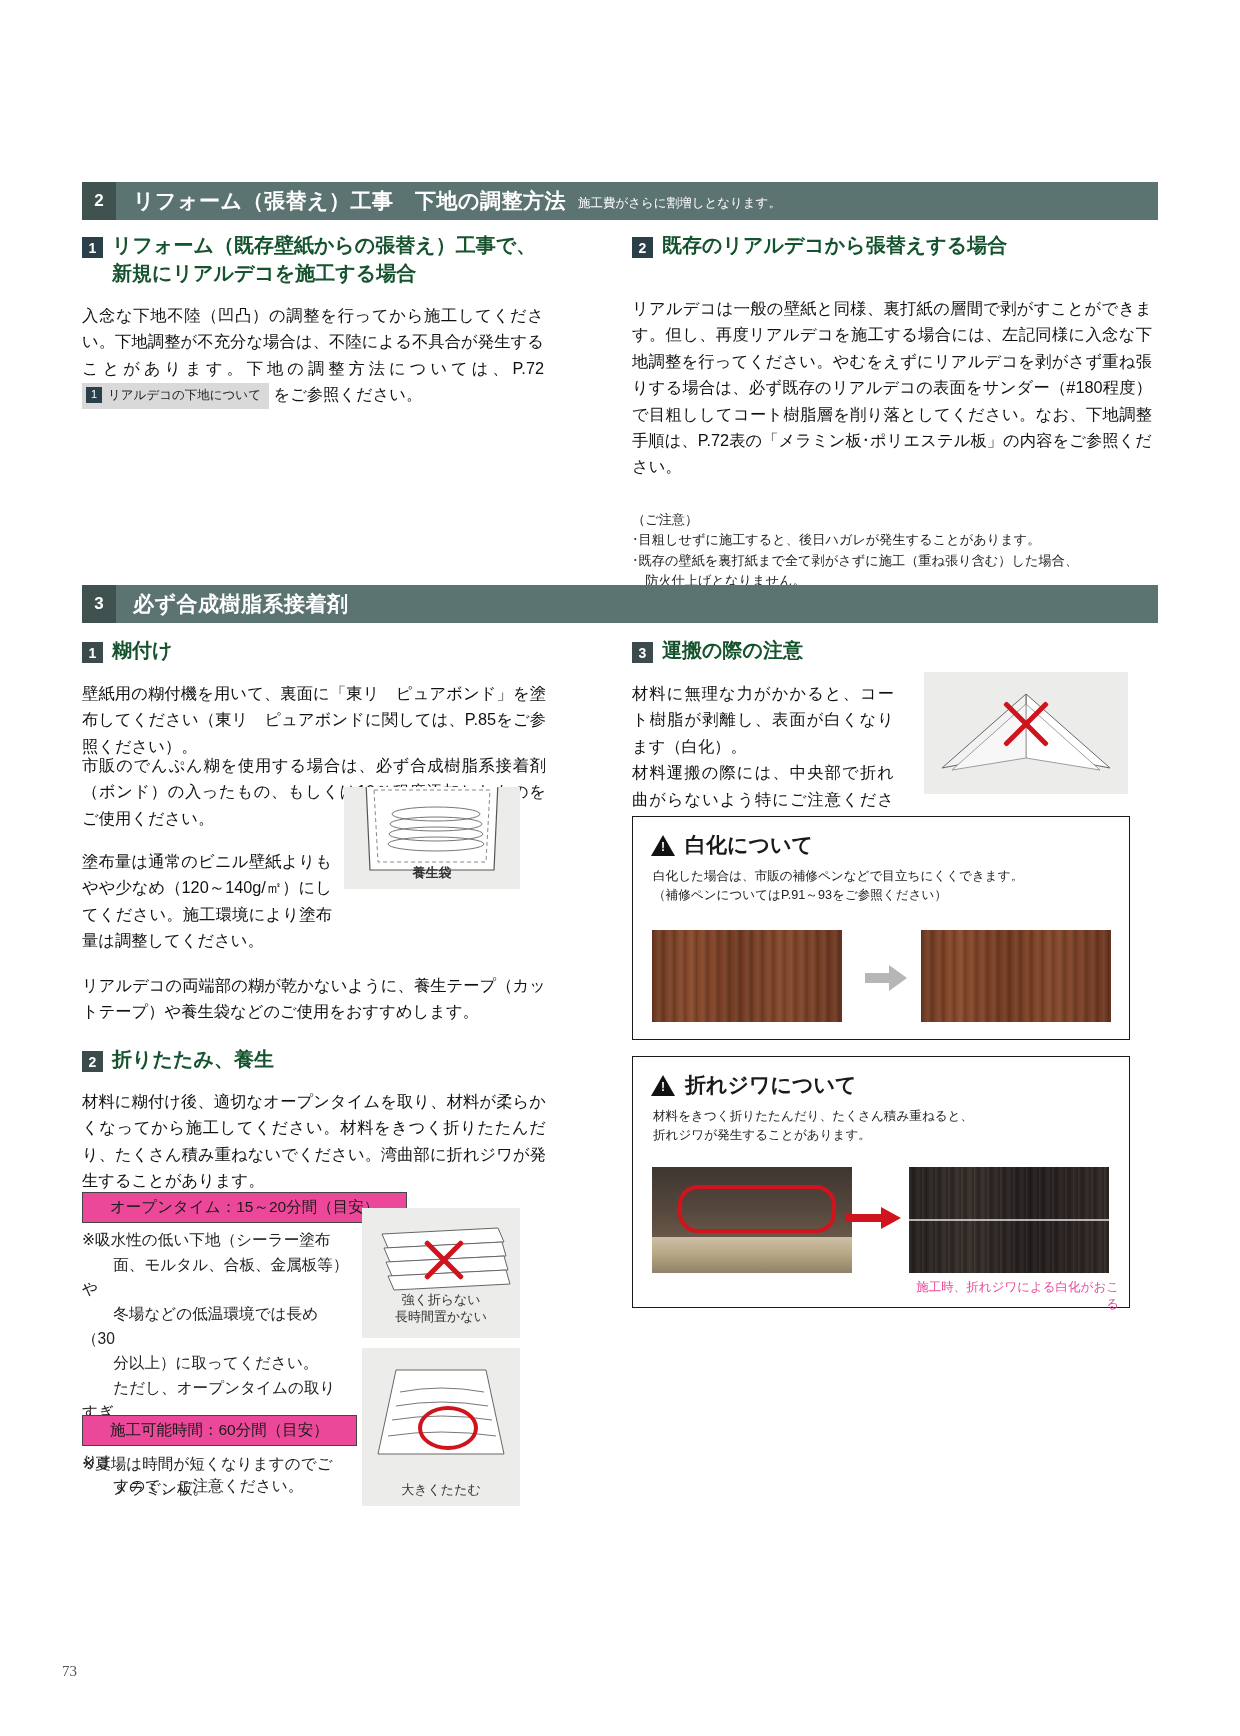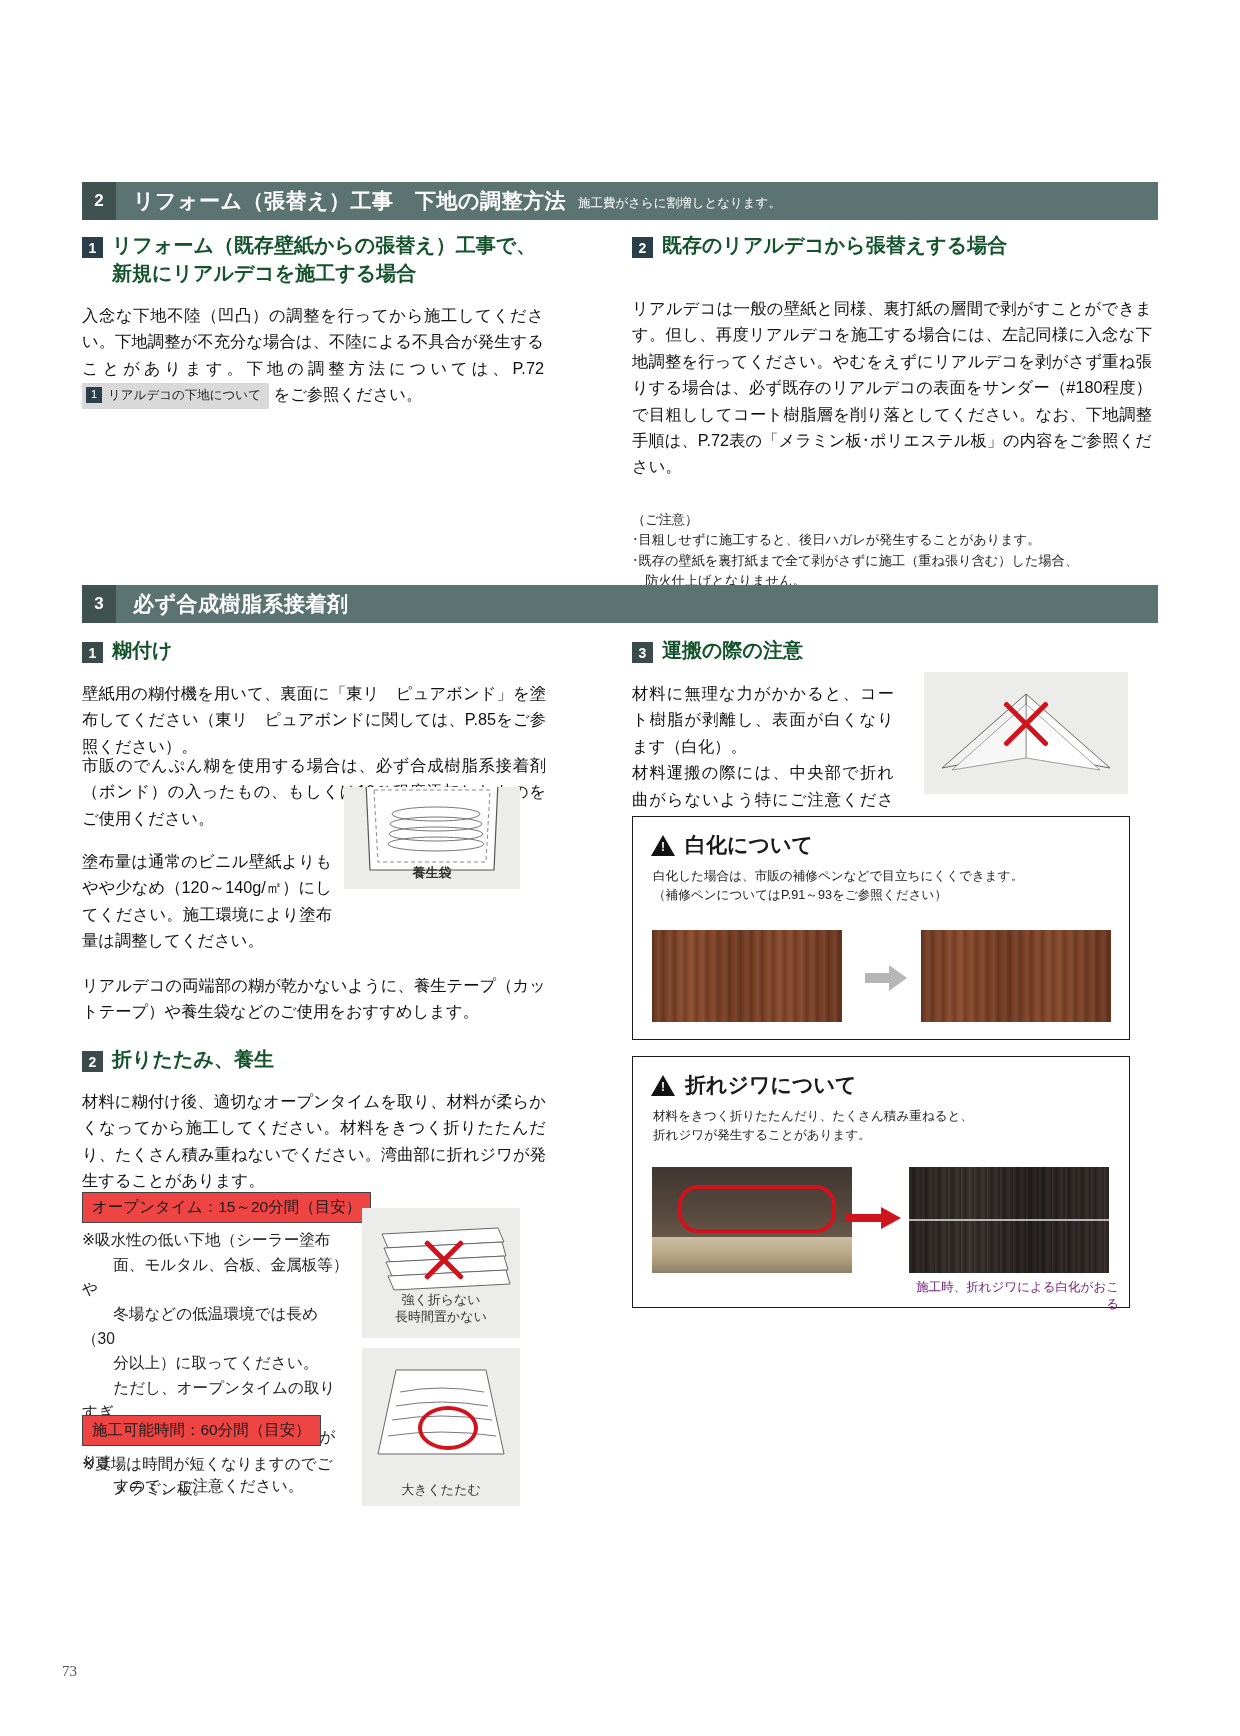--- a/index.html
+++ b/index.html
@@ -63,21 +63,21 @@
     background:#d9d9d9;color:#222;font-size:12.5px;
     padding:2px 8px 3px 4px;vertical-align:middle;
   }
   .ref-chip .cnum{
     width:16px;height:16px;background:#2b3f4a;color:#fff;font-size:11px;
     display:inline-flex;align-items:center;justify-content:center;margin-right:6px;
   }
   
   .boxlabel{
     position:absolute;border:1px solid #444;
-    font-size:15.5px;padding:4px 9px;background:#ef4444;
+    font-size:15.5px;padding:4px 27px;background:#ec4899;
   }
   
   .fig{
     position:absolute;background:#ecedea;
     display:flex;align-items:center;justify-content:center;
     overflow:hidden;
   }
   .figcap{
     position:absolute;width:100%;bottom:7px;left:0;text-align:center;
     font-size:13px;color:#333;
@@ -114,21 +114,21 @@
     background:
       repeating-linear-gradient(90deg,
         rgba(255,255,255,0.05) 0px, rgba(0,0,0,0.25) 4px, rgba(255,255,255,0.03) 9px, rgba(0,0,0,0.2) 13px),
       linear-gradient(90deg,#2a2421,#3a322d 30%,#262020 60%,#352c28);
   }
   .photo-fold{
     position:absolute;
     background:linear-gradient(180deg,#cdbfa4 0%,#b9a988 45%,#8e8168 100%);
   }
   .caption-under{
-    position:absolute;font-size:12.5px;color:#701a75;
+    position:absolute;font-size:12.5px;color:#ec4899;
   }
   .pagenum{
     position:absolute;left:62px;top:1663px;font-size:15px;color:#555;font-family:Liberation Serif, serif;
   }
   .redx{
     position:absolute;
   }
   .redx:before,.redx:after{
     content:"";position:absolute;left:50%;top:0;width:5px;height:100%;
     background:#d0141e;border-radius:2px;

